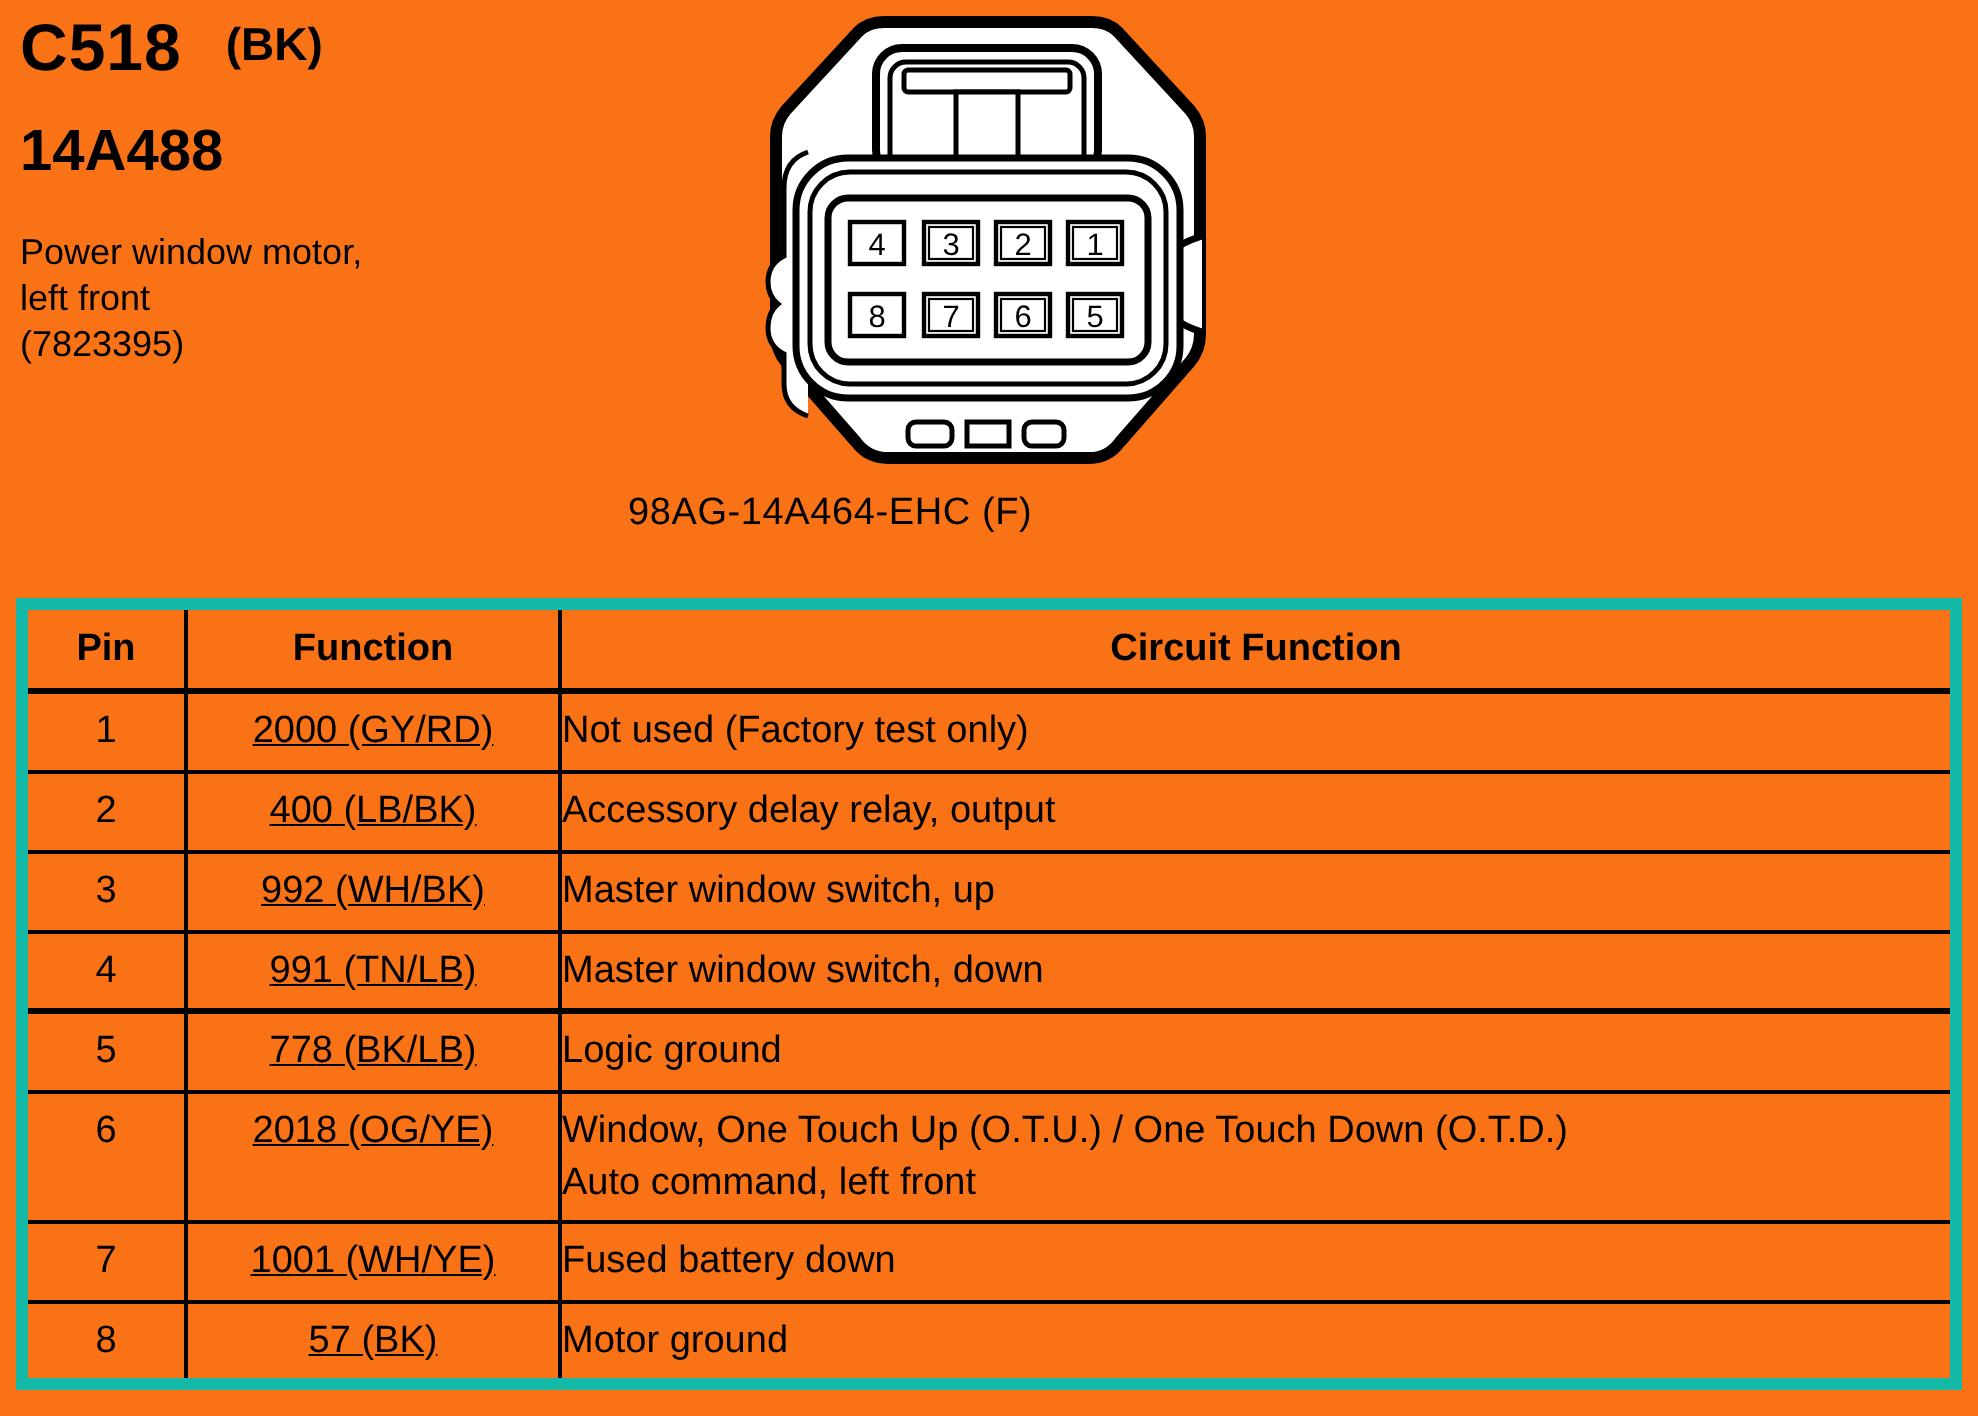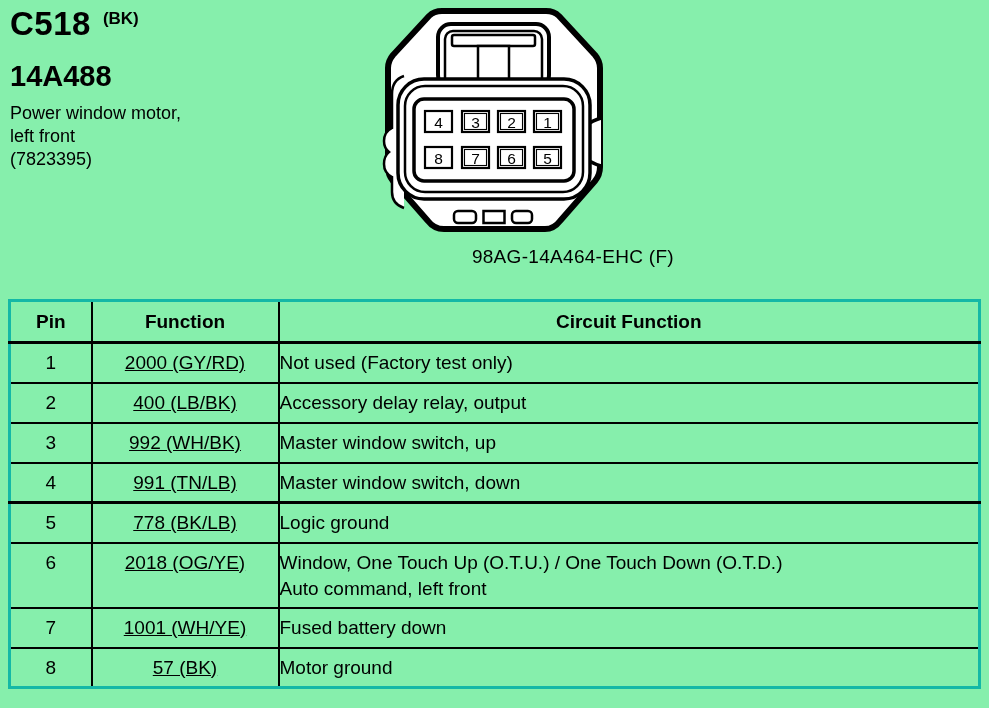--- a/index.html
+++ b/index.html
@@ -1,43 +1,43 @@
 <!DOCTYPE html>
 <html><head>
 <meta charset="utf-8">
 <style>
   html,body{margin:0;padding:0;background:#ffffff;}
   body{
     width:989px;height:708px;position:relative;overflow:hidden;
     font-family:"Liberation Sans", sans-serif;color:#000;
     -webkit-font-smoothing:antialiased;
   }
-  #page{position:absolute;inset:0;background:#86efac;}
+  #page{position:absolute;inset:0;background:#f97316;}
 
   
   .hdr{position:absolute;left:10px;top:6px;}
   .cid-line{display:flex;align-items:flex-start;}
   .cid{font-size:33px;font-weight:bold;letter-spacing:0.5px;line-height:36px;}
-  .cclr{font-size:17px;font-weight:bold;margin-left:12px;margin-top:3px;}
+  .cclr{font-size:23px;font-weight:bold;margin-left:22px;margin-top:3px;}
   .pn{font-size:29px;font-weight:bold;margin-top:18px;line-height:32px;}
-  .desc{margin-top:10px;font-size:18px;line-height:23px;}
+  .desc{margin-top:23px;font-size:18px;line-height:23px;}
 
   
   .connector-wrap{position:absolute;left:378px;top:6px;width:232px;height:230px;}
-  .caption{position:absolute;left:314px;top:246px;width:360px;text-align:right;
+  .caption{position:absolute;left:314px;top:246px;width:360px;text-align:left;
            font-size:19px;letter-spacing:0.3px;}
 
   
   table.pinout{
     position:absolute;left:8px;top:299px;width:973px;
     border-collapse:collapse;table-layout:fixed;
     font-size:19px;
   }
   table.pinout, table.pinout th, table.pinout td{border:2px solid #000;}
-  table.pinout{border:3px solid #14b8a6;}
+  table.pinout{border:6px solid #14b8a6;}
   table.pinout th{
     font-size:19px;font-weight:bold;text-align:center;
     padding:7px 0 6px;line-height:26px;border-bottom:3px solid #000;
   }
   table.pinout td{
     vertical-align:top;padding:6px 0 5px;line-height:26px;height:40px;
     box-sizing:border-box;
   }
   td.col-pin{text-align:center;}
   td.col-circuit{text-align:center;text-decoration:underline;}

